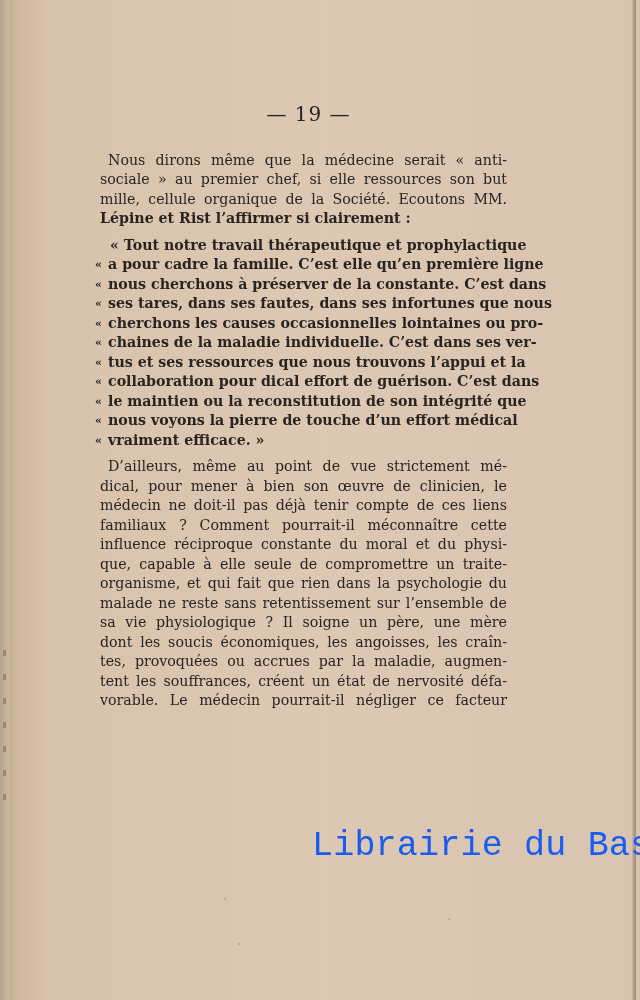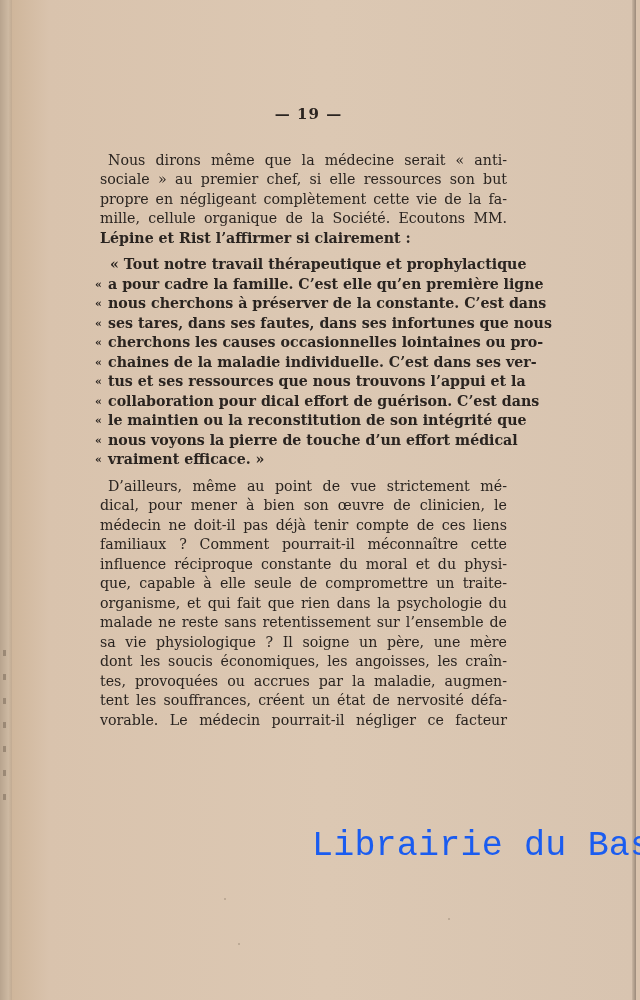--- a/index.html
+++ b/index.html
@@ -49,22 +49,22 @@
       left: 100px;
       top: 105px;
       width: 407px;
       font-family: "DejaVu Serif", "Liberation Serif", serif;
       color: #2a2420;
       font-size: 14.2px;
       line-height: 19.5px;
     }
     .page-number {
       text-align: center;
-      font-weight: bold;
-      font-size: 15px;
+      font-weight: normal;
+      font-size: 20px;
       margin-bottom: 26px;
       padding-left: 10px;
       letter-spacing: 1px;
     }
     .para-line {
       display: block;
       text-align: justify;
       text-align-last: justify;
       white-space: nowrap;
       height: 19.5px;
@@ -143,21 +143,20 @@
   <span class="speck" style="left:436px;top:918px;"></span>
   <span class="speck" style="left:226px;top:943px;"></span>
 </div>
 
 <div class="text-block">
   <div class="page-number">— 19 —</div>
 
   <div>
     <span class="para-line indent">Nous dirons même que la médecine serait « anti-</span>
     <span class="para-line">sociale » au premier chef, si elle ressources son but</span>
-    <span class="para-line">propre en négligeant complètement cette vie de la fa-</span>
     <span class="para-line">mille, cellule organique de la Société. Ecoutons MM.</span>
     <span class="para-line last">Lépine et Rist l’affirmer si clairement :</span>
   </div>
 
   <div class="quote-block">
     <div class="quote-line first">
       <span class="quote-mark"></span>
       <span class="quote-text">« Tout notre travail thérapeutique et prophylactique</span>
     </div>
     <div class="quote-line">

